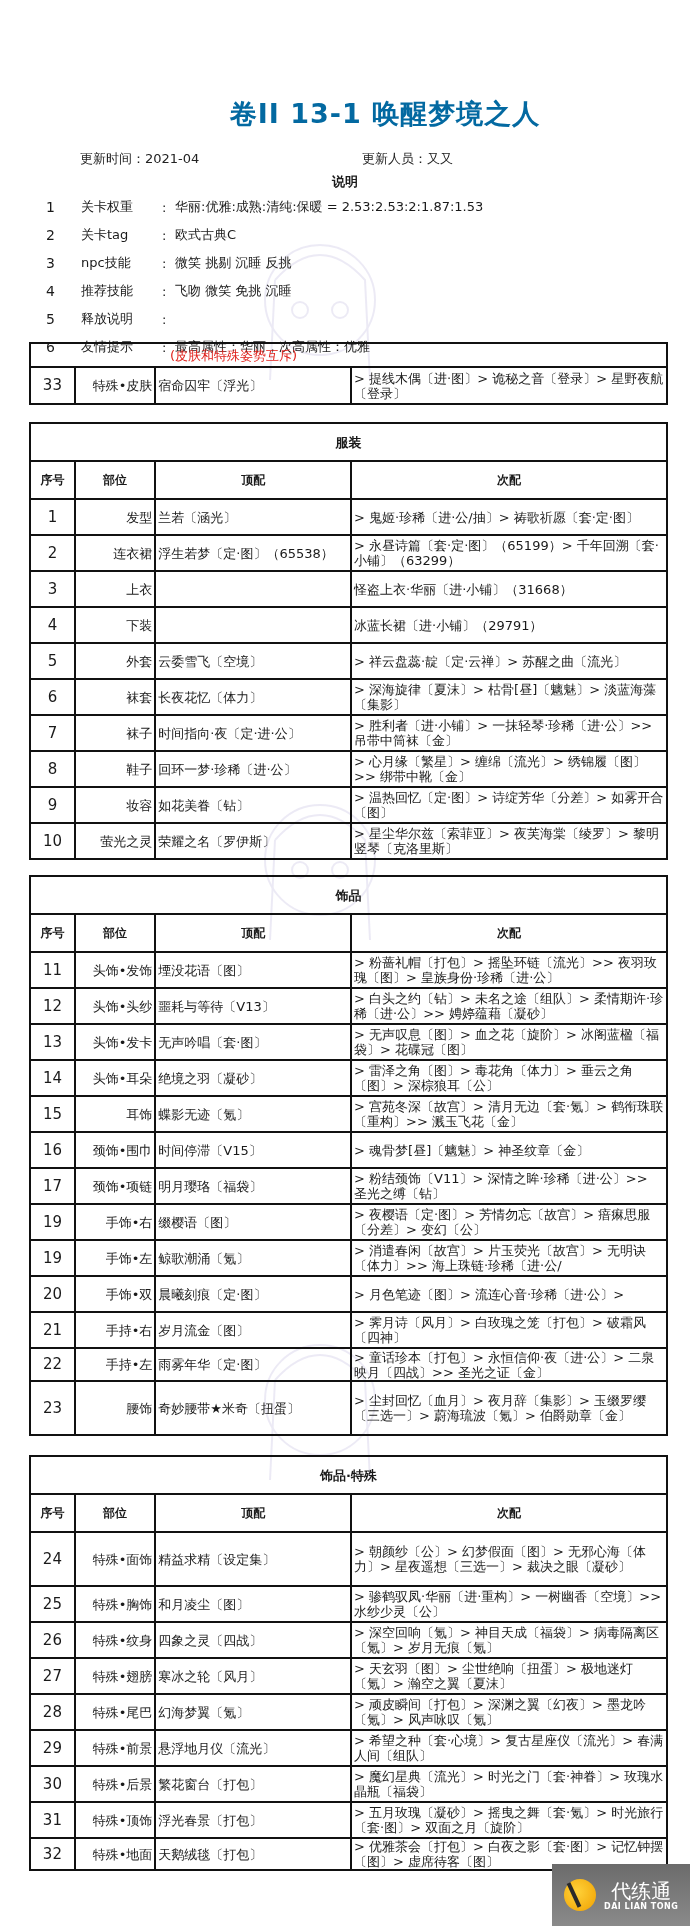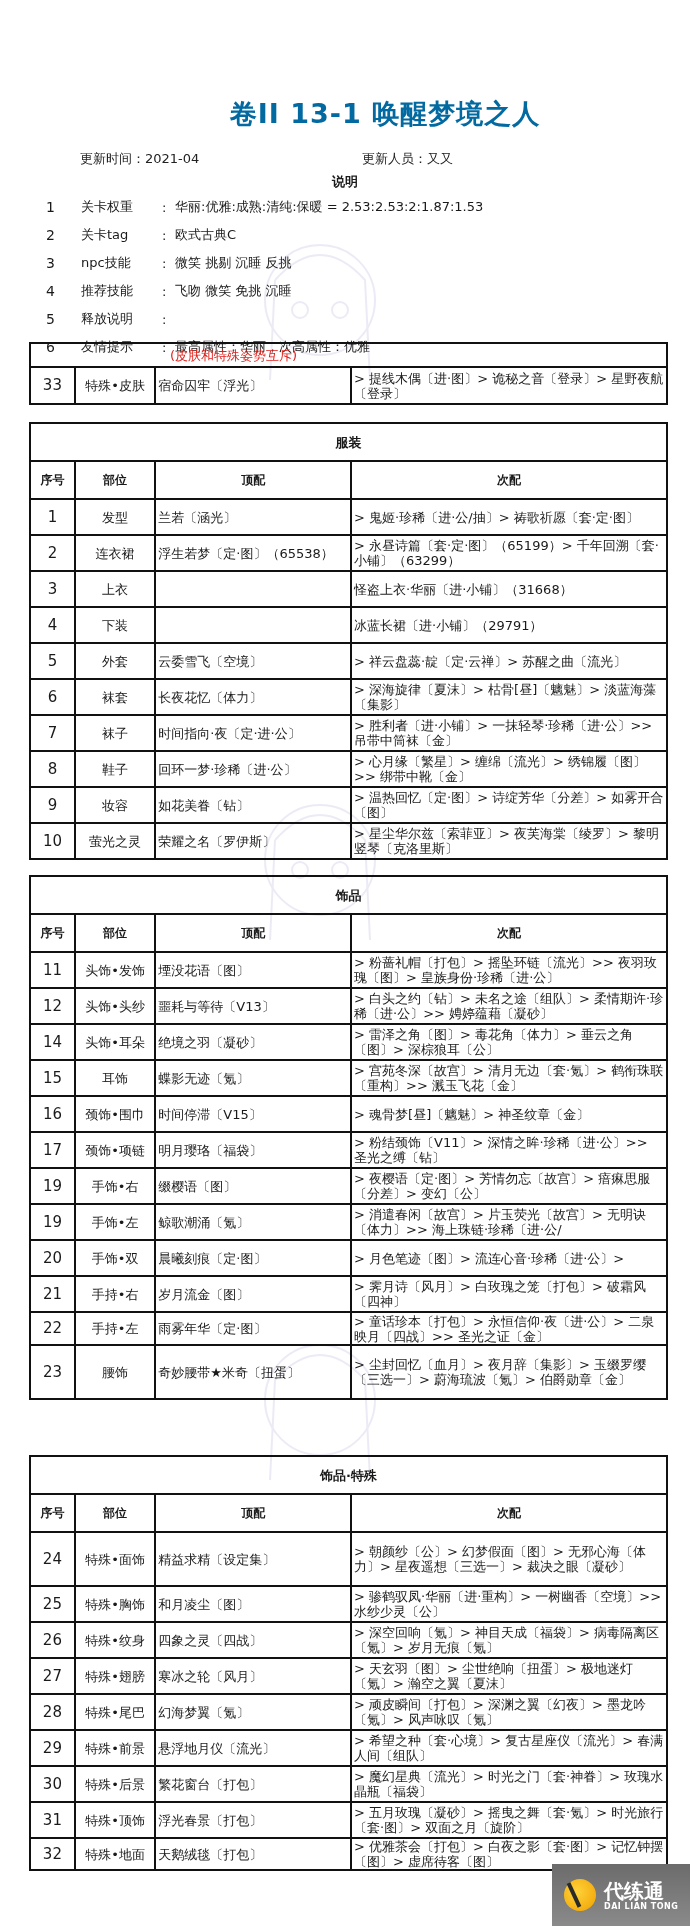--- a/index.html
+++ b/index.html
@@ -32,21 +32,21 @@
   table.sec {
     position: absolute; left: 29px; width: 639px;
     border-collapse: collapse; table-layout: fixed; background: transparent;
     font-size: 12.5px;
   }
   table.sec td, table.sec th {
     border: 2px solid #111; padding: 0 2px; line-height: 15px;
     font-weight: normal; vertical-align: middle;
   }
   table.sec .c-no { width: 44px; text-align: center; font-size: 15px; }
-  table.sec .c-part { width: 79px; text-align: center; font-size: 13px; white-space: nowrap; }
+  table.sec .c-part { width: 79px; text-align: right; font-size: 13px; white-space: nowrap; }
   table.sec .c-top { width: 192px; font-size: 13px; white-space: nowrap; overflow: hidden; }
   table.sec .c-sub { width: 310px; font-size: 13px; }
   table.sec .sec-title td { text-align: center; height: 36px; font-weight: bold; font-size: 13px; }
   table.sec .hdr th { height: 36px; font-weight: bold; font-size: 12px; text-align: center; }
   .red-note td { color: #e0221c; font-size: 13px; padding-left: 139px !important; height: 22px; }
 
   .logo {
     position: absolute; left: 552px; top: 1864px; width: 138px; height: 62px;
     background: linear-gradient(180deg, #6b6b6b 0%, #8a8a8a 100%);
     display: flex; align-items: center;
@@ -54,21 +54,21 @@
   .logo-mark {
     width: 32px; height: 32px; border-radius: 50%; margin-left: 12px;
     background: radial-gradient(circle at 40% 40%, #ffd23a, #f0a000);
     position: relative;
   }
   .logo-mark::after {
     content: ""; position: absolute; left: 8px; top: 3px; width: 4px; height: 26px;
     background: #2a2a2a; transform: rotate(-25deg);
   }
   .logo-text { margin-left: 8px; color: #fff; }
-  .logo-text .cn { font-size: 20px; font-weight: bold; line-height: 22px; }
+  .logo-text .cn { font-size: 20px; font-weight: normal; line-height: 22px; text-align: center; }
   .logo-text .en { font-size: 8px; font-weight: bold; letter-spacing: 0.5px; }
 </style>
 </head>
 <body>
 
 <svg class="watermark" viewBox="0 0 200 1300">
   <g fill="none" stroke="#6a5bb0" stroke-width="2">
     <circle cx="100" cy="60" r="55"></circle>
     <path d="M55 40 Q100 -10 145 40 L150 140 M55 40 L50 140"></path>
     <circle cx="80" cy="70" r="8"></circle>
@@ -255,20 +255,26 @@
         <td class="c-top">堙没花语〔图〕</td>
         <td class="c-sub">&gt; 粉蔷礼帽〔打包〕&gt; 摇坠环链〔流光〕&gt;&gt; 夜羽玫瑰〔图〕&gt; 皇族身份·珍稀〔进·公〕</td>
       </tr>
   <tr style="height:36px">
         <td class="c-no">12</td>
         <td class="c-part">头饰•头纱</td>
         <td class="c-top">噩耗与等待〔V13〕</td>
         <td class="c-sub">&gt; 白头之约〔钻〕&gt; 未名之途〔组队〕&gt; 柔情期许·珍稀〔进·公〕&gt;&gt; 娉婷蕴藉〔凝砂〕</td>
       </tr>
   <tr style="height:36px">
+        <td class="c-no">13</td>
+        <td class="c-part">头饰•发卡</td>
+        <td class="c-top">无声吟唱〔套·图〕</td>
+        <td class="c-sub">&gt; 无声叹息〔图〕&gt; 血之花〔旋阶〕&gt; 冰阁蓝楹〔福袋〕&gt; 花碟冠〔图〕</td>
+      </tr>
+  <tr style="height:36px">
         <td class="c-no">14</td>
         <td class="c-part">头饰•耳朵</td>
         <td class="c-top">绝境之羽〔凝砂〕</td>
         <td class="c-sub">&gt; 雷泽之角〔图〕&gt; 毒花角〔体力〕&gt; 垂云之角〔图〕&gt; 深棕狼耳〔公〕</td>
       </tr>
   <tr style="height:36px">
         <td class="c-no">15</td>
         <td class="c-part">耳饰</td>
         <td class="c-top">蝶影无迹〔氪〕</td>
         <td class="c-sub">&gt; 宫苑冬深〔故宫〕&gt; 清月无边〔套·氪〕&gt; 鹤衔珠联〔重构〕&gt;&gt; 溅玉飞花〔金〕</td>

